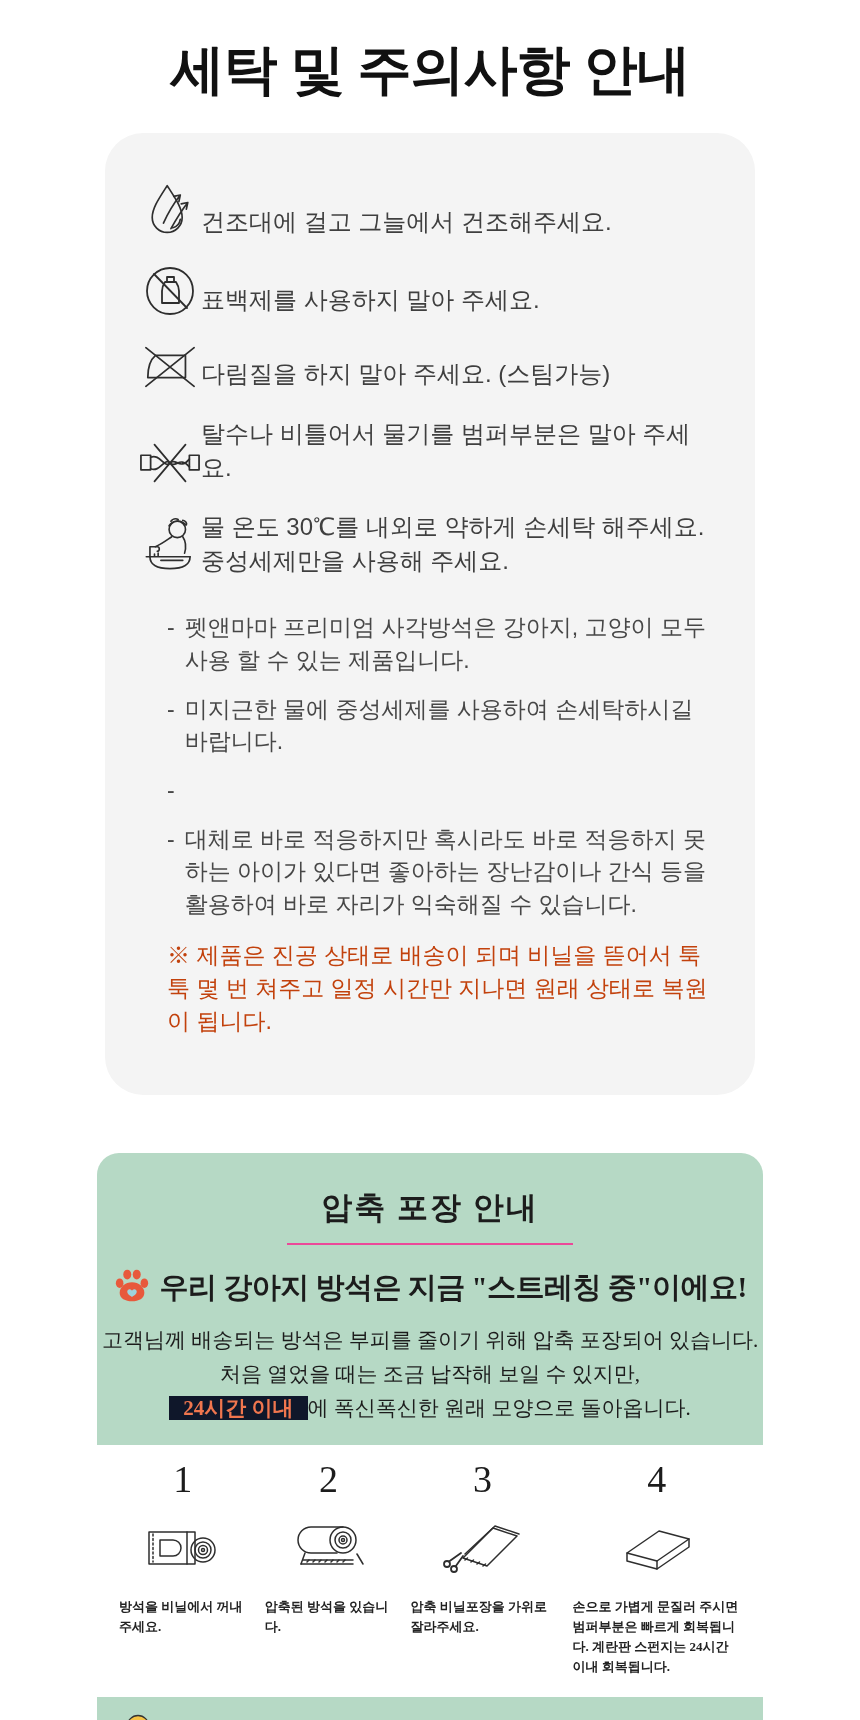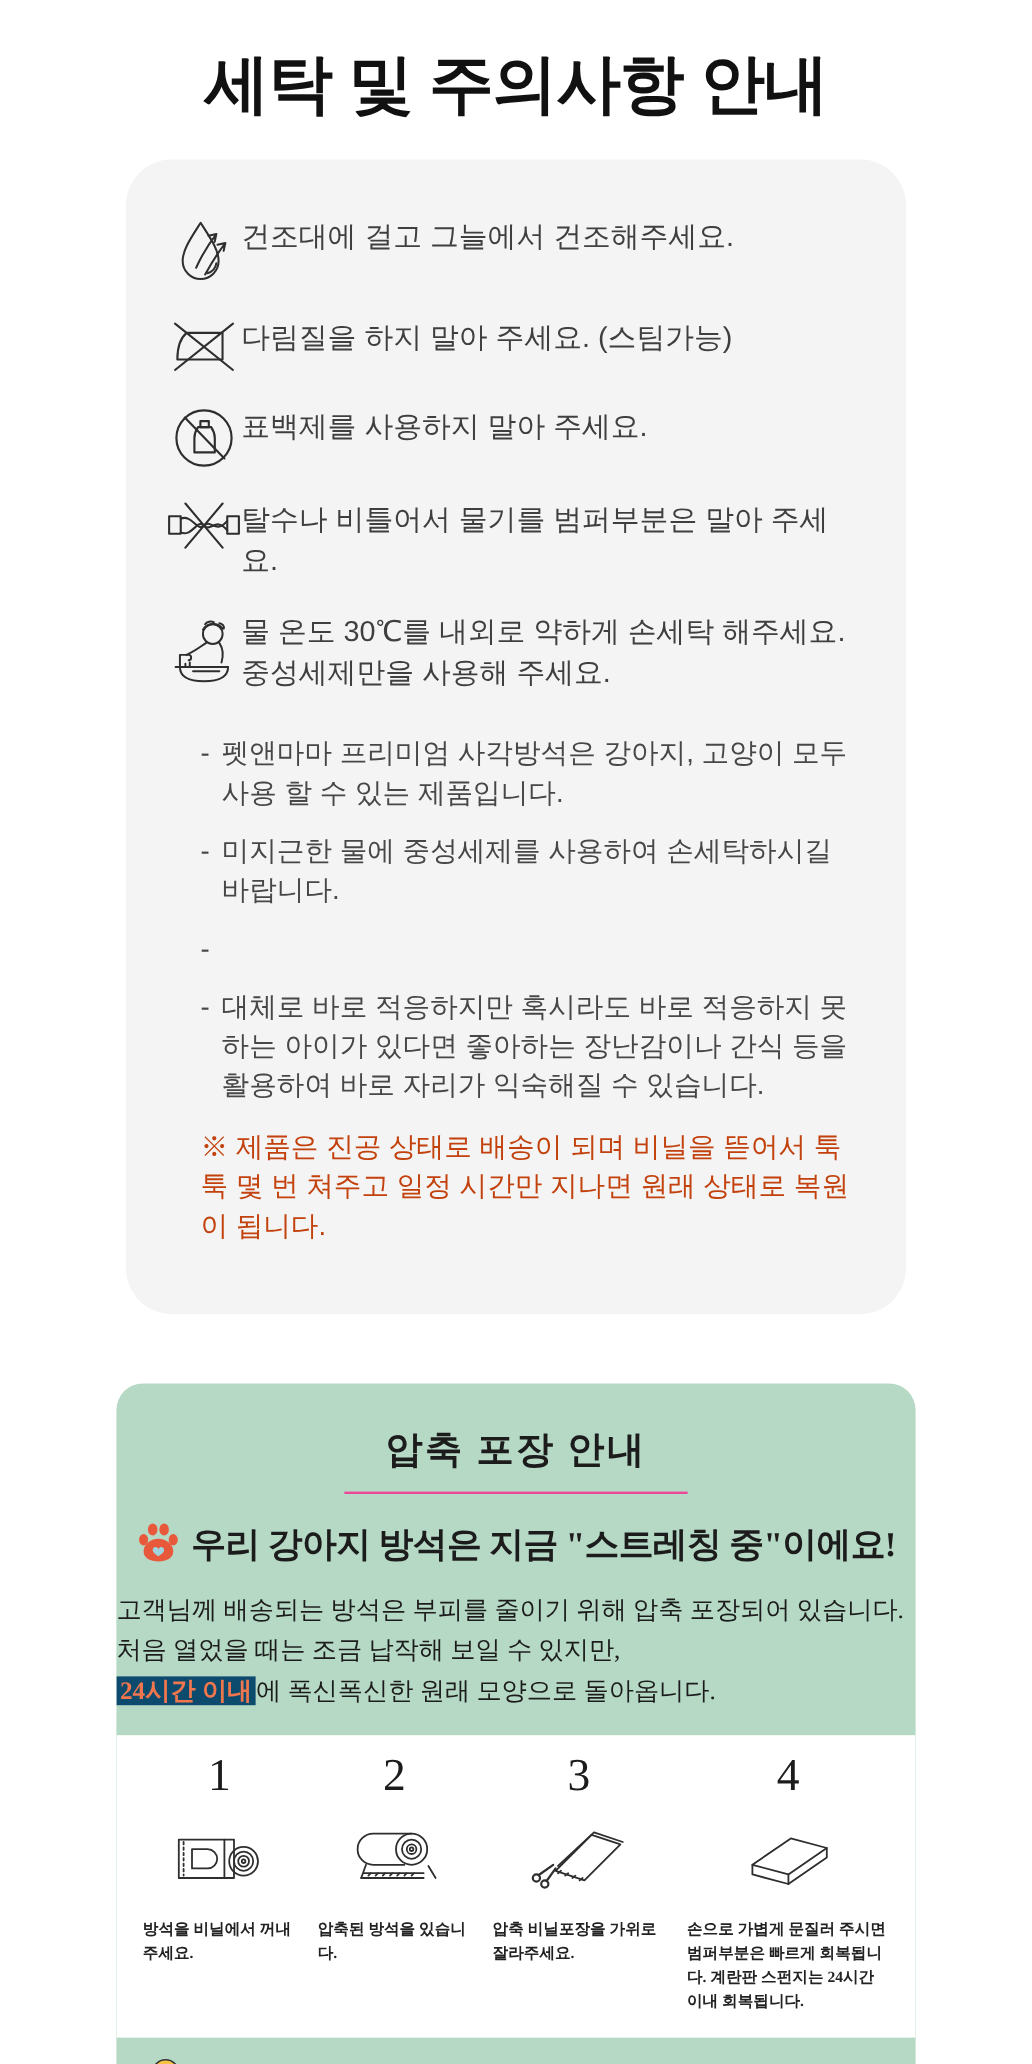--- a/index.html
+++ b/index.html
@@ -11,42 +11,42 @@
   .page-title {
     text-align:center; padding-top:34px; font-size:54px; font-weight:900;
     color:#111; letter-spacing:-1px;
     font-family:"Liberation Sans", sans-serif;
   }
   
   .care-card {
     width:650px; margin:26px auto 0; background:#f4f4f4; border-radius:38px;
     padding:48px 42px 40px 34px;
   }
-  .care-item { display:flex; align-items:flex-start; margin-bottom:26px; }
+  .care-item { display:flex; align-items:flex-end; margin-bottom:26px; }
   .care-item .icon-box { width:62px; min-width:62px; display:flex; justify-content:center; }
   .care-item .care-text { font-size:24px; color:#3f3f3f; line-height:1.4; }
   .care-item svg { stroke:#2e2e2e; fill:none; stroke-width:1.8; stroke-linecap:round; stroke-linejoin:round; }
   .notes { margin:34px 0 0 28px; }
   .note { display:flex; gap:10px; font-size:23px; color:#474747; line-height:1.42; margin-bottom:16px; }
   .note .dash { flex:0 0 auto; }
   .warning { margin:18px 0 16px 28px; font-size:23px; line-height:1.45; color:#c2410c; }
   
   .pack-card {
     width:666px; margin:58px auto 0; background:#b6d9c5; border-radius:22px;
     overflow:hidden; font-family:"Liberation Serif", serif; color:#1c1c1c;
   }
   .pack-title-wrap { text-align:center; margin-top:34px; }
   .pack-title {
     display:inline-block; font-size:31px; font-weight:700; letter-spacing:2px;
     padding:0 34px 14px; border-bottom:2px solid #ec4899;
   }
   .headline { display:flex; align-items:center; justify-content:center; gap:8px; margin-top:22px; }
   .headline .headline-text { font-size:29px; font-weight:700; letter-spacing:-0.5px; }
-  .desc { text-align:left; font-size:21px; line-height:1.62; margin-top:14px; }
-  .desc .hl { background:#0c4a6e; color:#f0764e; padding:0 3px; font-weight:700; }
+  .desc { text-align:center; font-size:21px; line-height:1.62; margin-top:14px; }
+  .desc .hl { background:#0f172a; color:#f0764e; padding:0 14px; font-weight:700; }
   .steps {
     background:#ffffff; margin-top:20px; padding:14px 18px 20px;
     display:grid; grid-template-columns:1fr 1fr 1.12fr 1.3fr; column-gap:10px;
   }
   .step { display:flex; flex-direction:column; align-items:center; }
   .step-number { font-size:38px; line-height:1.1; }
   .step-art { height:66px; margin-top:14px; display:flex; align-items:center; justify-content:center; }
   .step-art svg { stroke:#2e2e2e; fill:none; stroke-width:1.5; stroke-linecap:round; stroke-linejoin:round; }
   .step-caption { align-self:stretch; margin-top:16px; font-size:13px; font-weight:700; line-height:1.55; color:#222; padding:0 4px; }
   .tip { padding:16px 30px 0 26px; }
@@ -68,38 +68,38 @@
         <path d="M29 50 a11 11 0 0 0 8 -9"></path>
         <path d="M19 45 C24 34 30 24 37 15 M37 15 l-7 1.5 M37 15 l-1.5 7"></path>
         <path d="M27 51 C32 42 38 32 45 23 M45 23 l-7 1.5 M45 23 l-1.5 7"></path>
       </svg>
     </div>
     <div class="care-text">건조대에 걸고 그늘에서 건조해주세요.</div>
   </div>
 
   <div class="care-item">
     <div class="icon-box">
-      <svg width="56" height="48" viewBox="0 0 58 48">
-        <path d="M14 12 H45 V35 H6 C6 25 8 17 14 12 Z"></path>
-        <path d="M4 4 L54 44 M54 4 L4 44"></path>
-      </svg>
-    </div>
-    <div class="care-text">다림질을 하지 말아 주세요. (스팀가능)</div>
-  </div>
-
-  <div class="care-item">
-    <div class="icon-box">
       <svg width="52" height="52" viewBox="0 0 52 52">
         <circle cx="26" cy="26" r="23"></circle>
         <path d="M23 12 h7 v5 h-7 z"></path>
         <path d="M21 17 h11 c2 3 3 5 3 9 v12 h-17 V26 c0 -4 1 -6 3 -9 z"></path>
         <path d="M10 9 L43 43"></path>
       </svg>
     </div>
     <div class="care-text">표백제를 사용하지 말아 주세요.</div>
+  </div>
+
+  <div class="care-item">
+    <div class="icon-box">
+      <svg width="56" height="48" viewBox="0 0 58 48">
+        <path d="M14 12 H45 V35 H6 C6 25 8 17 14 12 Z"></path>
+        <path d="M4 4 L54 44 M54 4 L4 44"></path>
+      </svg>
+    </div>
+    <div class="care-text">다림질을 하지 말아 주세요. (스팀가능)</div>
   </div>
 
   <div class="care-item">
     <div class="icon-box">
       <svg width="62" height="42" viewBox="0 0 64 42">
         <rect x="2" y="13" width="10" height="15"></rect>
         <rect x="52" y="13" width="10" height="15"></rect>
         <path d="M12 15 C22 11 26 27 32 21 C38 15 42 29 52 17"></path>
         <path d="M12 27 C22 31 26 15 32 21 C38 27 42 13 52 25"></path>
         <path d="M16 2 L48 40 M48 2 L16 40"></path>

